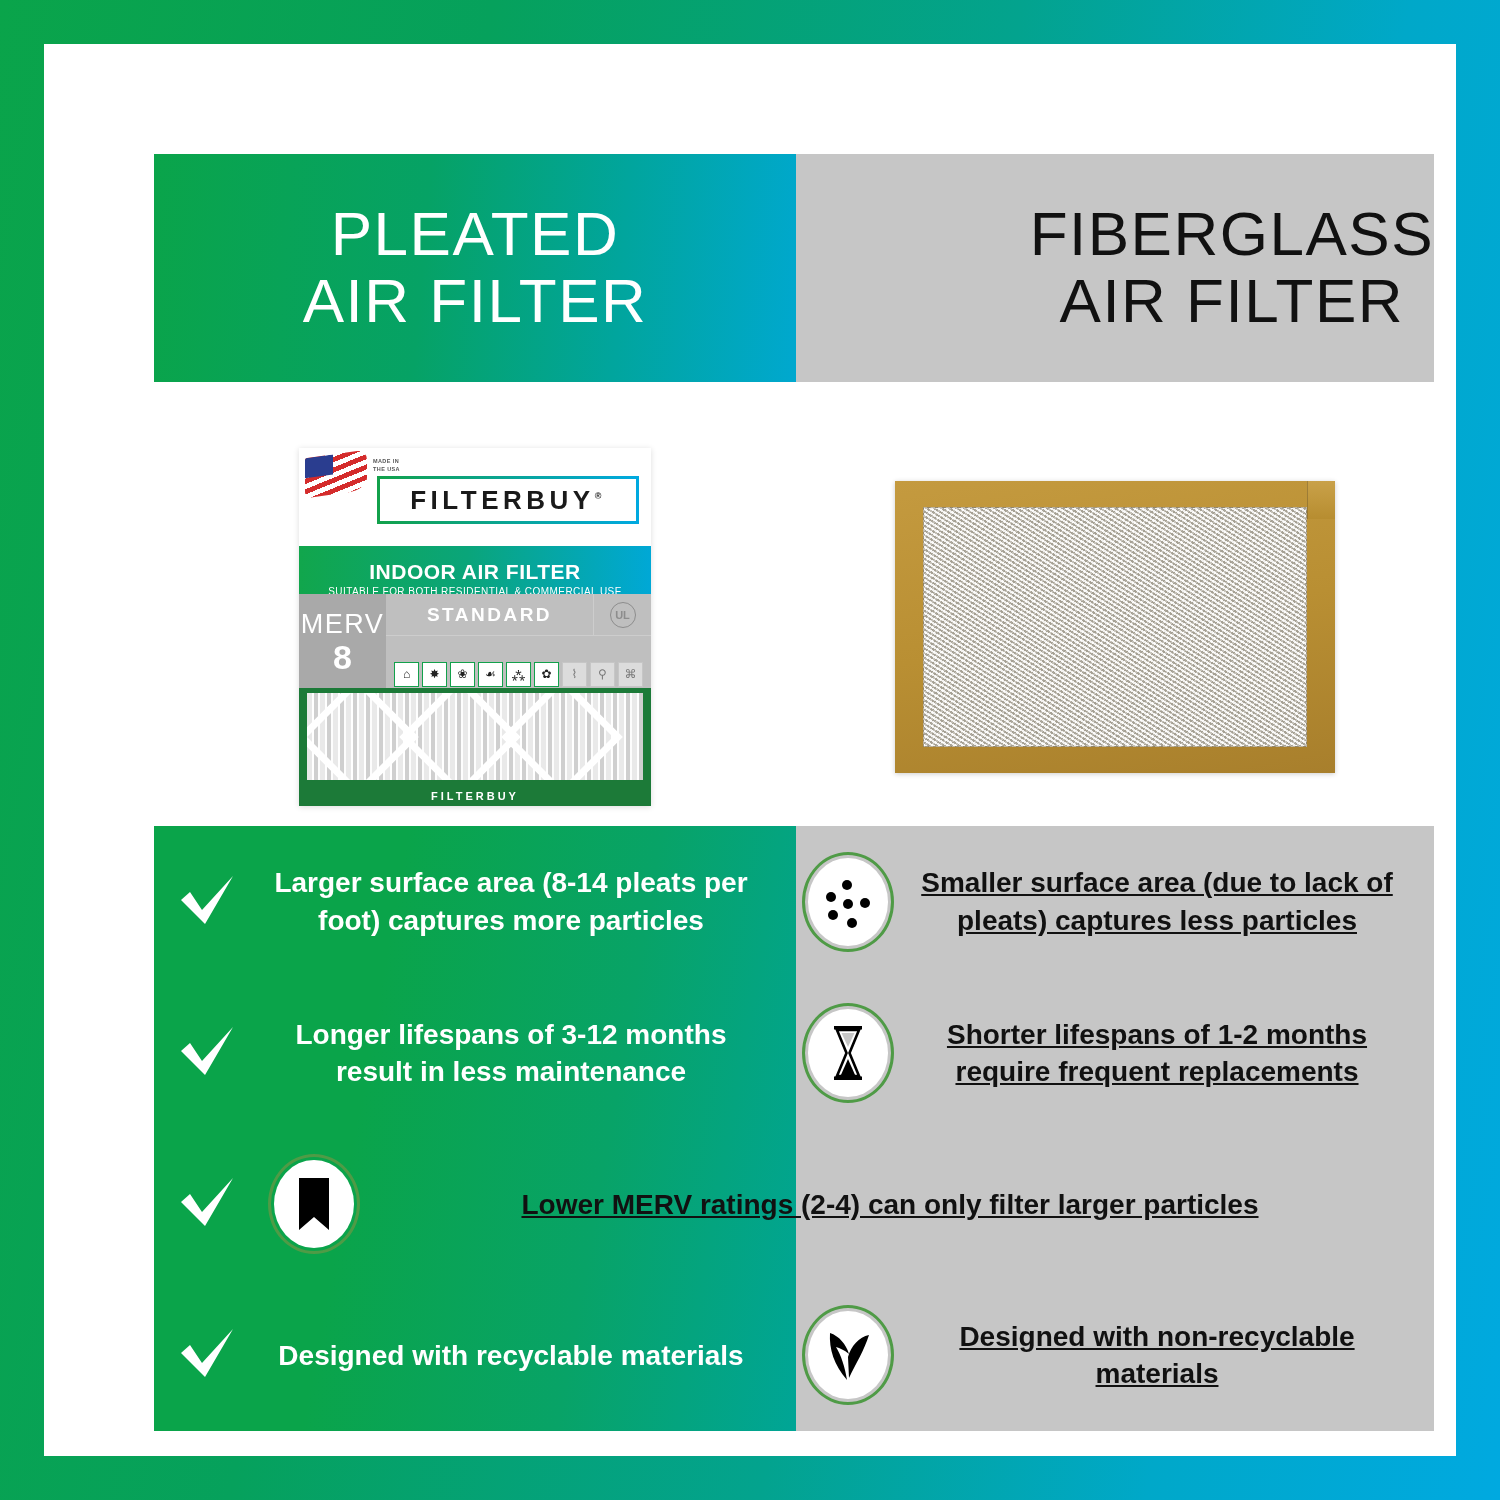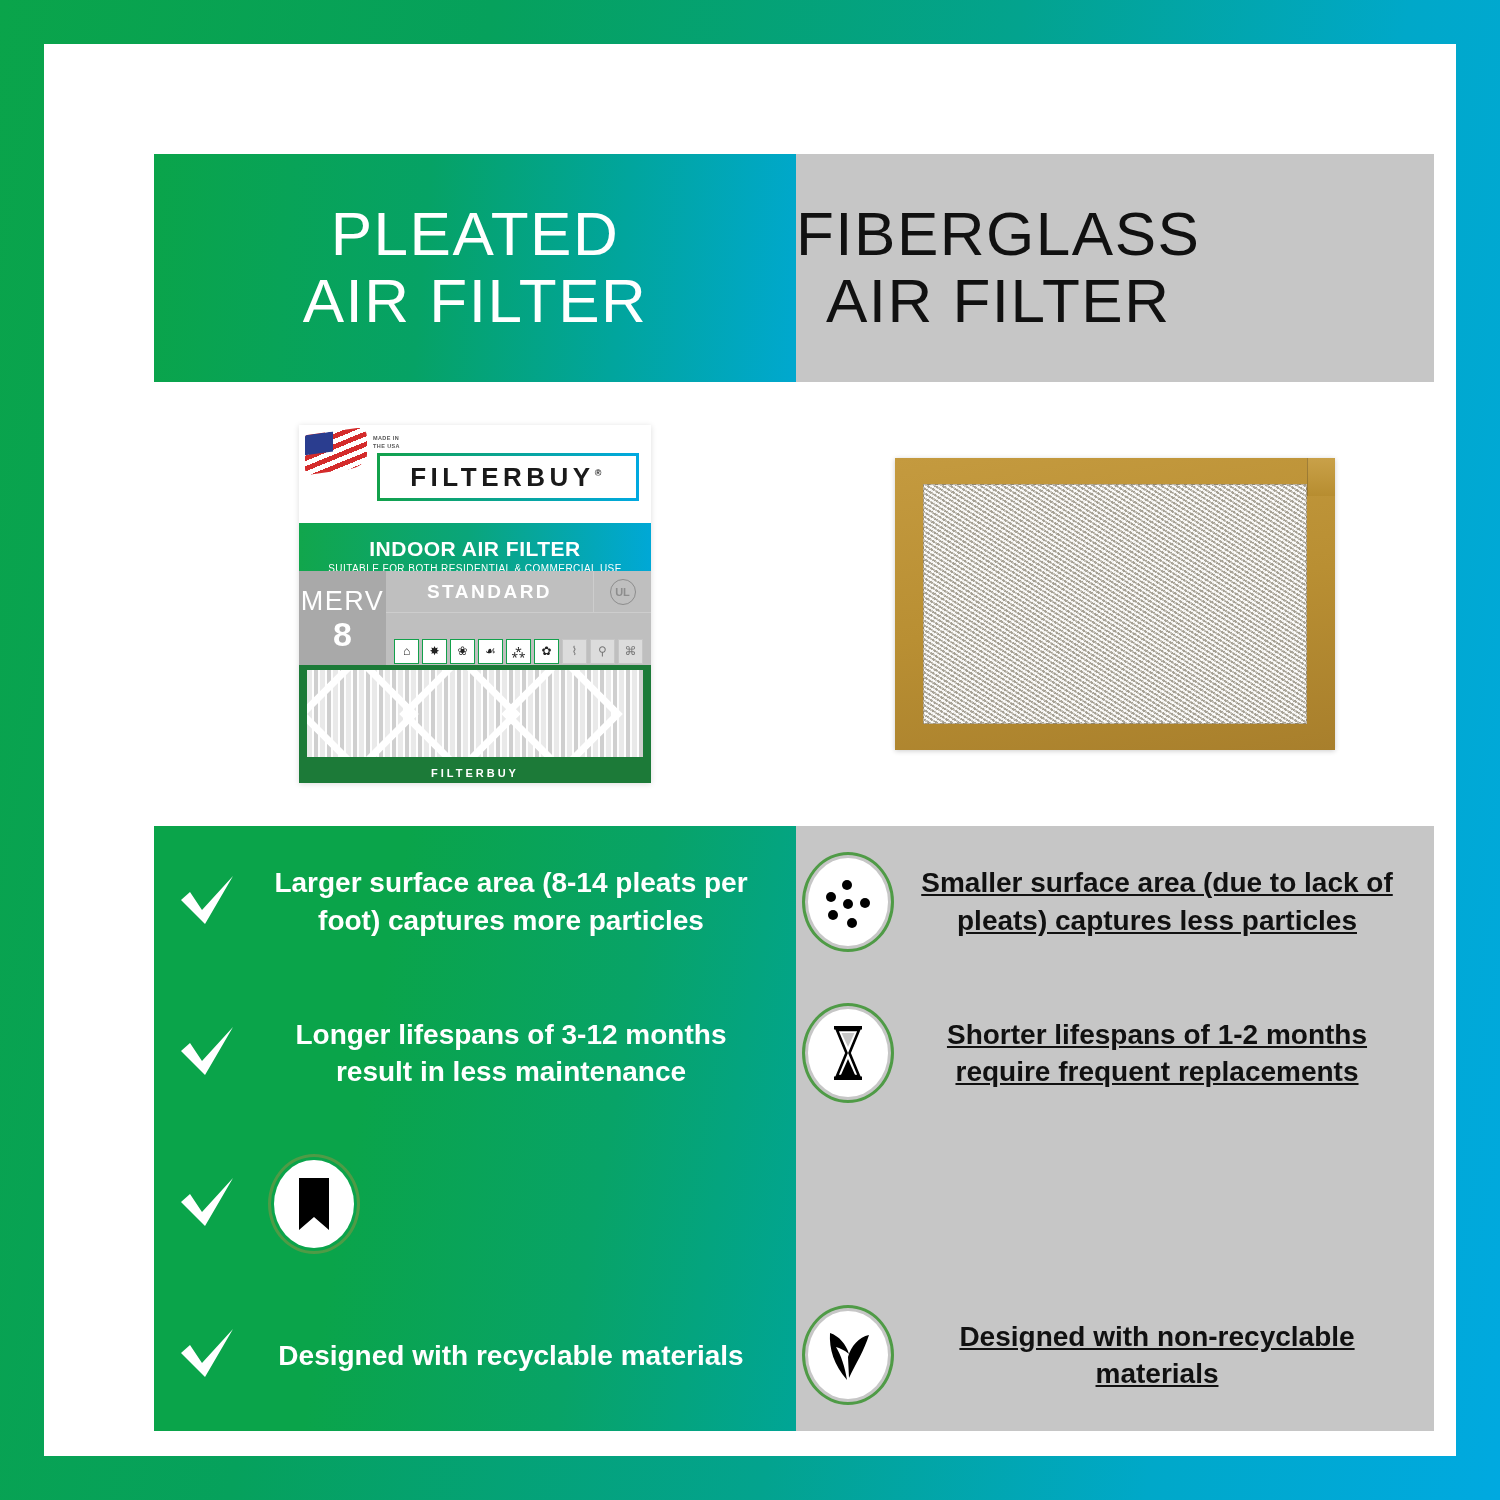--- a/index.html
+++ b/index.html
@@ -29,21 +29,21 @@
     display: flex;
   }
   .hdr-left {
     width: 642px; height: 100%;
     background: linear-gradient(95deg, #0aa44a 0%, #06a265 42%, #01a59d 72%, #00a8cf 100%);
     display: flex; align-items: center; justify-content: center;
   }
   .hdr-right {
     flex: 1; height: 100%;
     background: #c6c6c6;
-    display: flex; align-items: center; justify-content: flex-start;
+    display: flex; align-items: center; justify-content: flex-end;
   }
   .hdr-title {
     font-weight: 400;
     font-size: 62px;
     line-height: 1.08;
     letter-spacing: 1.5px;
     text-align: center;
     text-transform: uppercase;
     white-space: pre-line;
   }
@@ -52,21 +52,21 @@
 
   
   .products {
     position: absolute; left: 110px; top: 338px;
     width: 1280px; height: 444px;
     background: #ffffff;
     display: flex;
   }
   .prod-cell {
     width: 642px; height: 100%;
-    display: flex; align-items: center; justify-content: center;
+    display: flex; align-items: center; justify-content: center; margin-top: 23px;
   }
   .prod-cell.right { flex: 1; }
 
   
   .pleated {
     position: relative;
     width: 352px; height: 358px;
     background: #ffffff;
     box-shadow: 0 1px 6px rgba(0,0,0,.14);
   }
@@ -384,20 +384,21 @@
           </div>
           <div class="icon-cell">
             <div class="icon-ring">
               <div class="icon-disc">
                 <svg width="34" height="54" viewBox="0 0 34 54">
                   <path d="M2 1 H32 V53 L17 40 L2 53 Z" fill="#000"></path>
                 </svg>
               </div>
             </div>
           </div>
+          <div class="txt-right">Lower MERV ratings (2-4) can only filter larger particles</div>
         </div>
 
         <div class="row">
           <div class="check">
             <svg viewBox="0 0 62 56">
                 <path d="M4 26 L13 18 L25 36 L56 2 L28 50 Z" fill="#ffffff"></path>
               </svg>
           </div>
           <div class="txt-left">Designed with recyclable materials</div>
           <div class="icon-cell">

